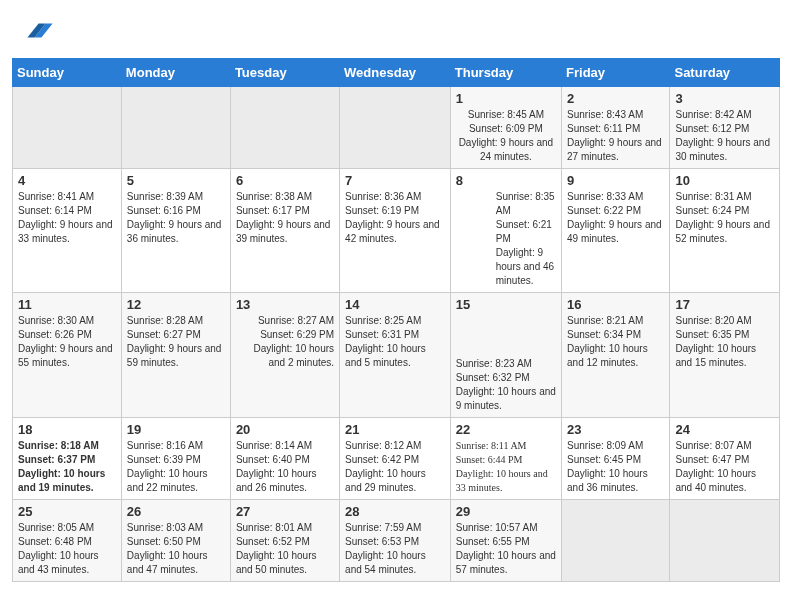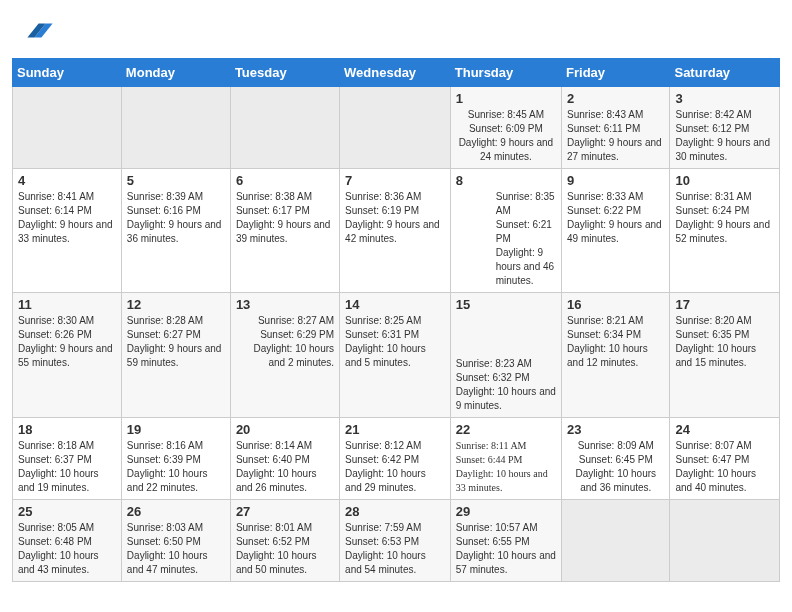--- a/index.html
+++ b/index.html
@@ -229,21 +229,21 @@
           <td>
             <span class="day-num">17</span>
             <div class="day-info" style="white-space: pre-line;">Sunrise: 8:20 AM
 Sunset: 6:35 PM
 Daylight: 10 hours and 15 minutes.</div>
           </td>
         </tr>
         <tr>
           <td>
             <span class="day-num">18</span>
-            <div class="day-info" style="white-space: pre-line;">Sunrise: 8:18 AM
+            <div class="day-info" style="white-space: pre-line; font-weight: bold;">Sunrise: 8:18 AM
 Sunset: 6:37 PM
 Daylight: 10 hours and 19 minutes.</div>
           </td>
           <td>
             <span class="day-num">19</span>
             <div class="day-info" style="white-space: pre-line;">Sunrise: 8:16 AM
 Sunset: 6:39 PM
 Daylight: 10 hours and 22 minutes.</div>
           </td>
           <td>
@@ -259,21 +259,21 @@
 Daylight: 10 hours and 29 minutes.</div>
           </td>
           <td>
             <span class="day-num">22</span>
             <div class="day-info" style="white-space: pre-line; font-family: Liberation Serif, serif;">Sunrise: 8:11 AM
 Sunset: 6:44 PM
 Daylight: 10 hours and 33 minutes.</div>
           </td>
           <td>
             <span class="day-num">23</span>
-            <div class="day-info" style="white-space: pre-line; text-align: center;">Sunrise: 8:09 AM
+            <div class="day-info" style="white-space: pre-line;">Sunrise: 8:09 AM
 Sunset: 6:45 PM
 Daylight: 10 hours and 36 minutes.</div>
           </td>
           <td>
             <span class="day-num">24</span>
             <div class="day-info" style="white-space: pre-line;">Sunrise: 8:07 AM
 Sunset: 6:47 PM
 Daylight: 10 hours and 40 minutes.</div>
           </td>
         </tr>

